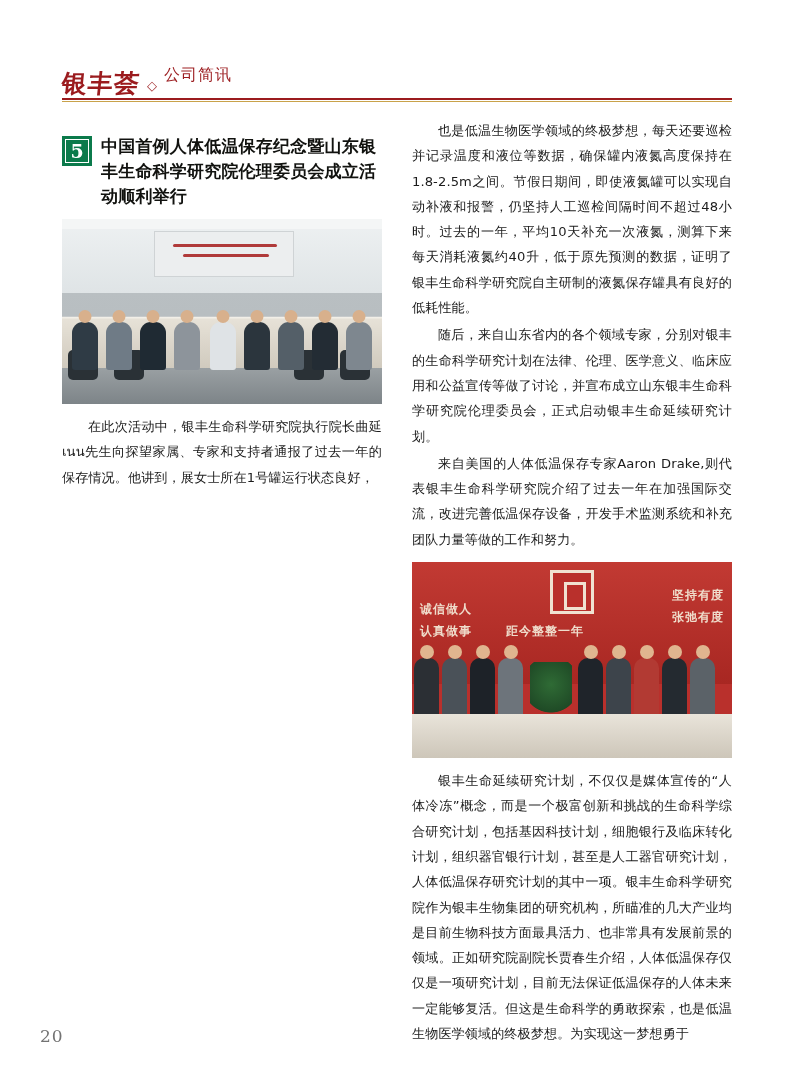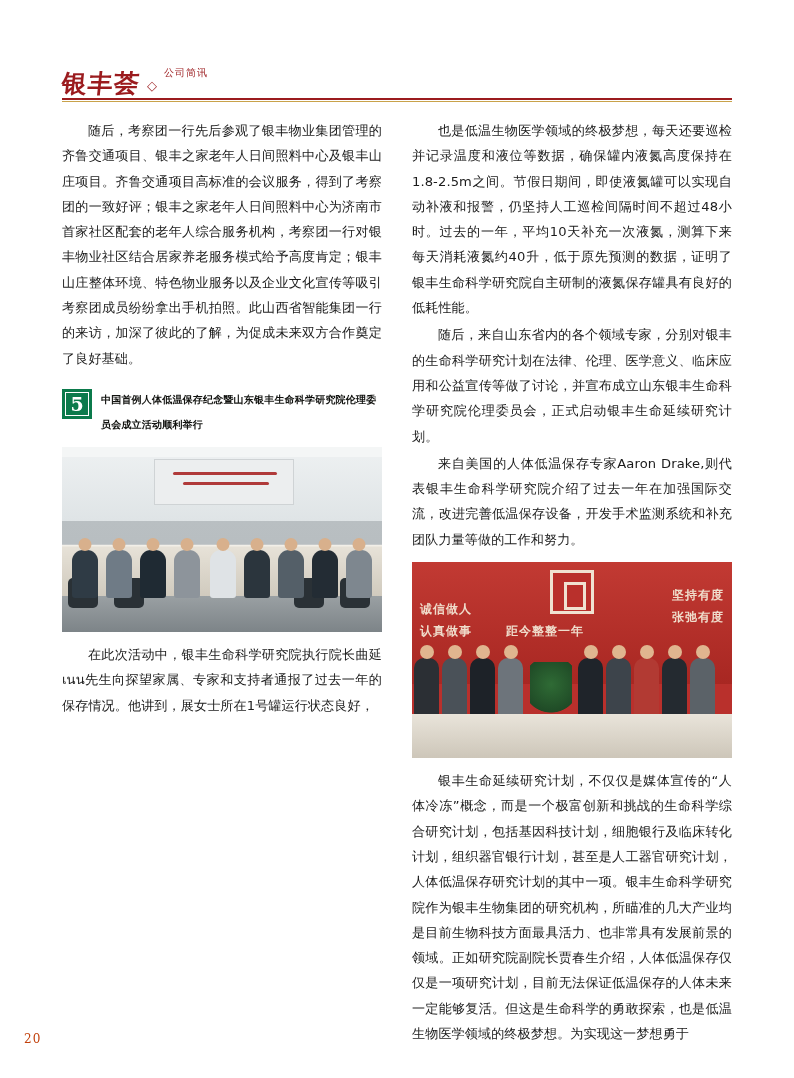--- a/index.html
+++ b/index.html
@@ -38,23 +38,23 @@
     letter-spacing: 1px;
     line-height: 1;
     transform: skewX(-6deg);
   }
   .mast-sep {
     font-size: 13px;
     color: #9b1b1e;
     margin: 0 7px 3px 7px;
   }
   .mast-sub {
-    font-size: 10px;
+    font-size: 16px;
     color: #9b1b1e;
-    margin-bottom: 16px;
+    margin-bottom: 10px;
     letter-spacing: 1px;
   }
   .header-rule {
     position: absolute;
     left: 62px;
     top: 98px;
     width: 670px;
     height: 2px;
     background: #9b1b1e;
   }
@@ -111,21 +111,21 @@
   }
   .sec-num::after {
     content: "";
     position: absolute;
     left: 3px; top: 3px; right: 3px; bottom: 3px;
     border: 1px solid #ffffff;
   }
   .sec-title {
     font-family: "DejaVu Sans", sans-serif;
     font-weight: bold;
-    font-size: 10px;
+    font-size: 17px;
     line-height: 25px;
     color: #11120f;
     letter-spacing: 0.2px;
   }
 
   
   .photo {
     position: relative;
     width: 320px;
     margin: 10px 0 10px 0;
@@ -236,44 +236,43 @@
   .p2-person::before {
     content: "";
     position: absolute; left: 50%; transform: translateX(-50%);
     top: -13px; width: 14px; height: 14px; border-radius: 50%;
     background: #e0b58f;
   }
 
   
   .page-num {
     position: absolute;
-    left: 24px;
+    left: 40px;
     bottom: 32px;
     font-family: "DejaVu Serif", serif;
-    font-size: 12px;
-    color: #c2410c;
+    font-size: 17px;
+    color: #737373;
     letter-spacing: 1px;
   }
 </style>
 </head>
 <body>
 
 <div class="page">
 
   <div class="header">
     <span class="masthead">银丰荟</span>
     <span class="mast-sep">◇</span>
     <span class="mast-sub">公司简讯</span>
   </div>
   <div class="header-rule"></div>
   <div class="header-rule-thin"></div>
 
   <div class="col col-left">
 
-    <p class="body">随后，考察团一行先后参观了银丰物业集团管理的齐鲁交通项目、银丰之家老年人日间照料中心及银丰山庄项目。齐鲁交通项目高标准的会议服务，得到了考察团的一致好评；银丰之家老年人日间照料中心为济南市首家社区配套的老年人综合服务机构，考察团一行对银丰物业社区结合居家养老服务模式给予高度肯定；银丰山庄整体环境、特色物业服务以及企业文化宣传等吸引考察团成员纷纷拿出手机拍照。此山西省智能集团一行的来访，加深了彼此的了解，为促成未来双方合作奠定了良好基础。</p>
 
     <div class="section-head">
       <div class="sec-num">5</div>
       <div class="sec-title">中国首例人体低温保存纪念暨山东银丰生命科学研究院伦理委员会成立活动顺利举行</div>
     </div>
 
 
     <div class="photo p1">
       <div class="p1-bg"></div>
       <div class="p1-wall"></div>

